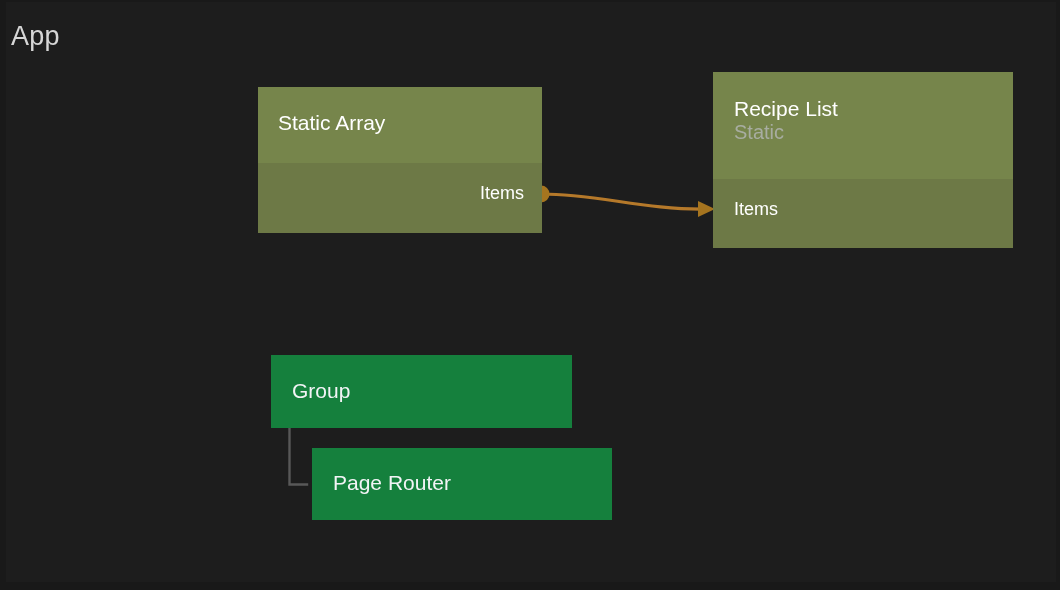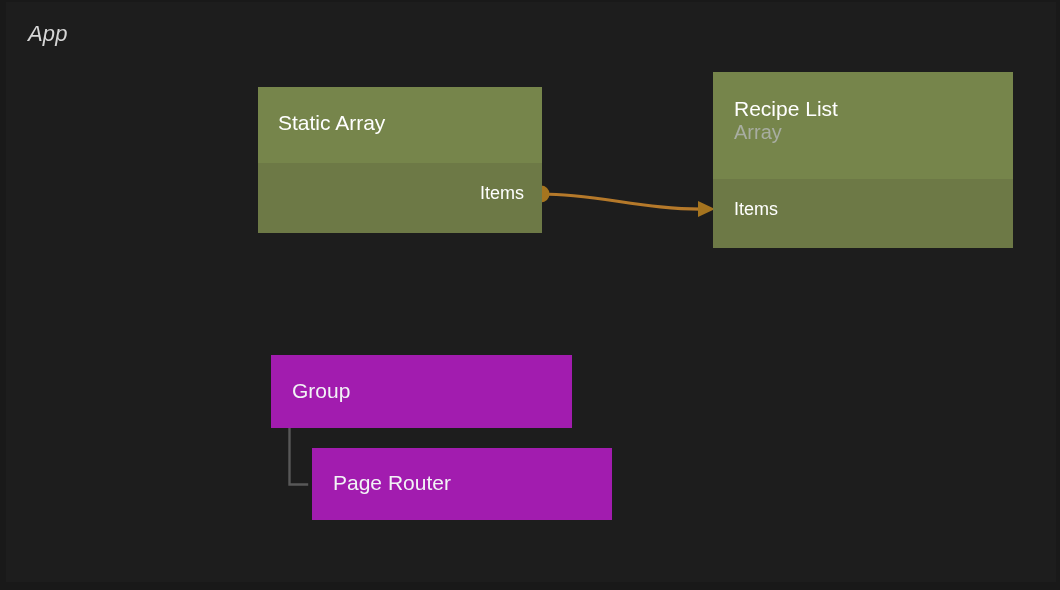--- a/index.html
+++ b/index.html
@@ -31,27 +31,26 @@
     position: absolute;
     left: 0; top: 0;
     width: 1060px;
     height: 590px;
     pointer-events: none;
     overflow: visible;
   }
 
   .canvas-title {
     position: absolute;
-    left: 22px;
+    left: 5px;
     top: 19px;
-    font-size: 22px;
+    font-size: 27px;
     color: #d6d6d6;
     letter-spacing: 0.2px;
     white-space: nowrap;
-    font-style: italic;
   }
 
   .node {
     position: absolute;
     box-sizing: border-box;
     overflow: hidden;
   }
 
   
   .node-green .node-head {
@@ -79,21 +78,21 @@
     align-items: center;
     font-size: 18px;
     color: #ffffff;
     white-space: nowrap;
   }
   .port-row.port-right { justify-content: flex-end; }
   .port-row.port-left  { justify-content: flex-start; }
 
   
   .node-blue {
-    background: #a21caf;
+    background: #15803d;
   }
   .node-blue .node-title {
     color: #f2f4f6;
     font-size: 21px;
   }
 
   
   #node-static-array { left: 236px; top: 85px; width: 300px; height: 146px; padding-left: 16px; }
   #node-static-array .node-head { height: 76px; padding: 24px 0 0 20px; }
   #node-static-array .node-body { height: 70px; padding: 20px 18px 0 0; }
@@ -136,21 +135,21 @@
     <div class="node-body">
       <div class="port-row port-right">
         <span>Items</span>
       </div>
     </div>
   </div>
 
   <div class="node node-green" id="node-recipe-list">
     <div class="node-head">
       <div class="node-title">Recipe List</div>
-      <div class="node-subtitle">Array</div>
+      <div class="node-subtitle">Static</div>
     </div>
     <div class="node-body">
       <div class="port-row port-left">
         <span>Items</span>
       </div>
     </div>
   </div>
 
   <div class="node node-blue" id="node-group">
     <div class="node-title">Group</div>

